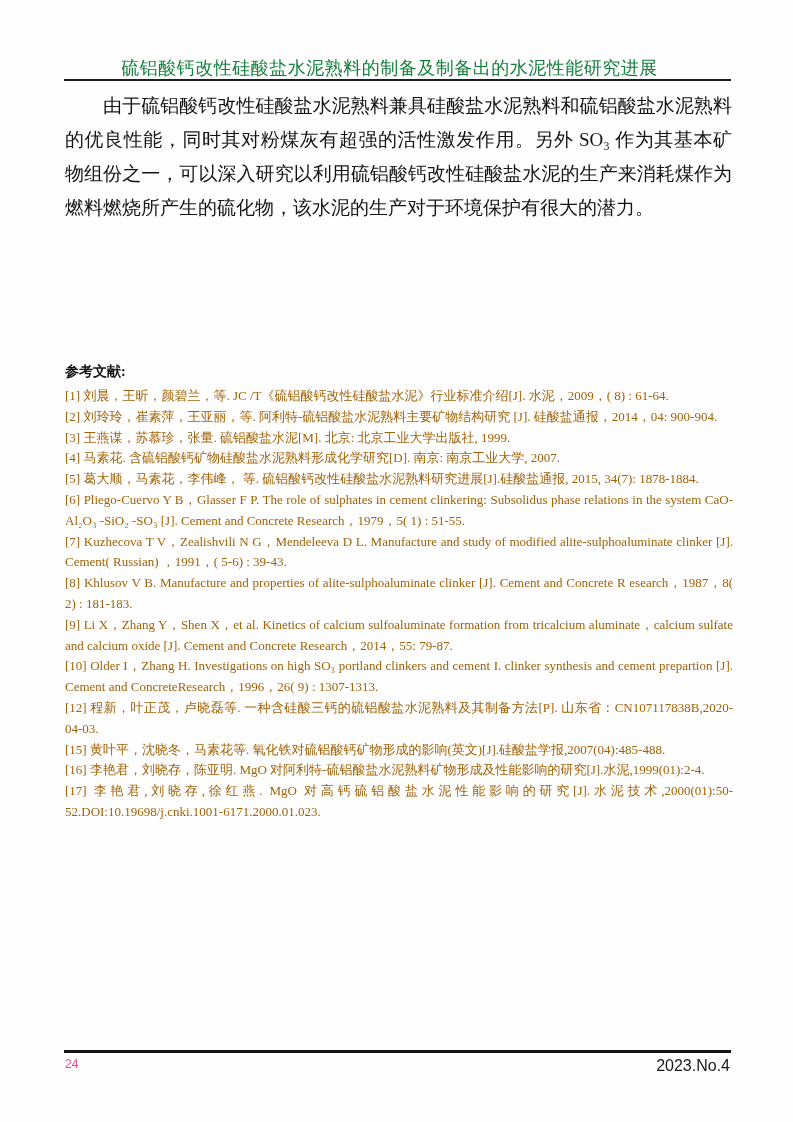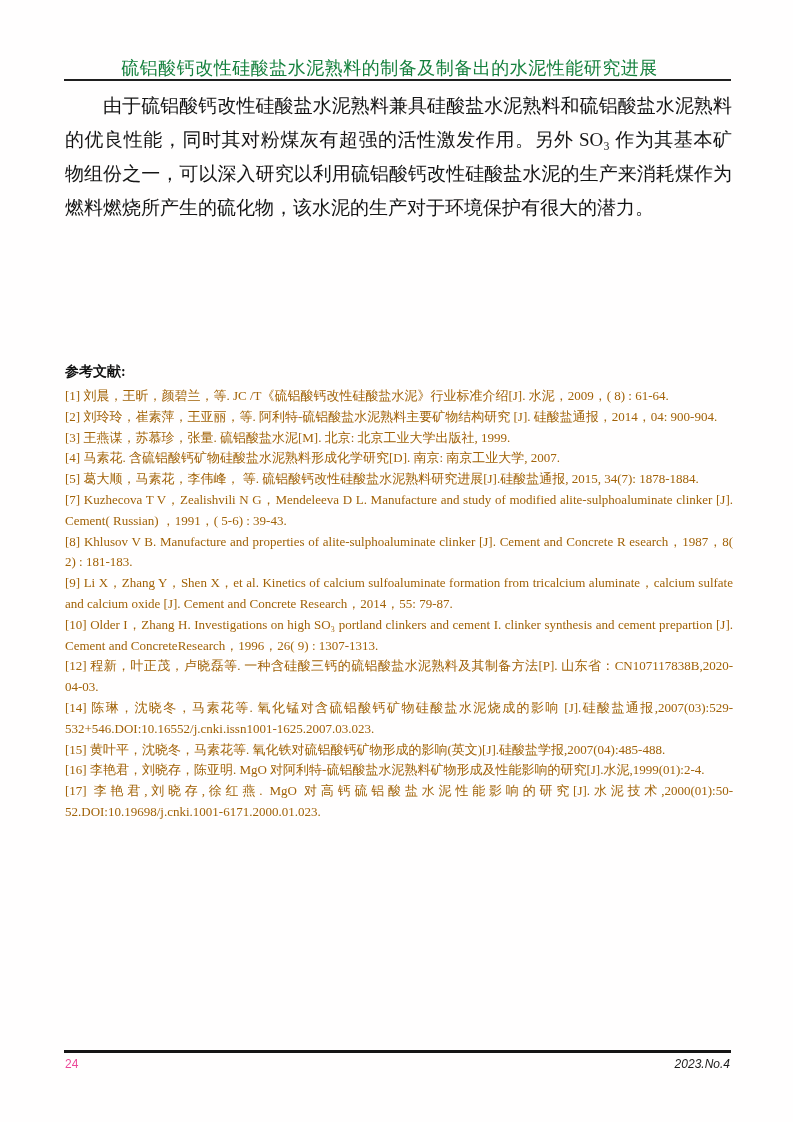--- a/index.html
+++ b/index.html
@@ -85,24 +85,23 @@
     width: 665px;
     text-align: left;
     font-size: 12px;
     font-family: "Liberation Sans", sans-serif;
     color: #ec4899;
   }
   .footer-issue {
     position: absolute;
     top: 1057px;
     right: 63px;
-    font-size: 12px;
+    font-size: 16px;
     font-family: "Liberation Sans", sans-serif;
     color: #1a1a1a;
-    font-style: italic;
   }
 </style>
 </head>
 <body>
 
 <div class="page">
 
   <div class="header-title">硫铝酸钙改性硅酸盐水泥熟料的制备及制备出的水泥性能研究进展</div>
 
   <div class="header-rule"></div>
@@ -110,26 +109,26 @@
   <div class="body-paragraph">由于硫铝酸钙改性硅酸盐水泥熟料兼具硅酸盐水泥熟料和硫铝酸盐水泥熟料的优良性能，同时其对粉煤灰有超强的活性激发作用。另外 SO₃ 作为其基本矿物组份之一，可以深入研究以利用硫铝酸钙改性硅酸盐水泥的生产来消耗煤作为燃料燃烧所产生的硫化物，该水泥的生产对于环境保护有很大的潜力。</div>
 
   <div class="refs-heading">参考文献:</div>
 
   <div class="refs-list">
     <div class="ref-item">[1] 刘晨，王昕，颜碧兰，等.  JC /T《硫铝酸钙改性硅酸盐水泥》行业标准介绍[J].  水泥，2009，( 8) : 61-64.</div>
     <div class="ref-item">[2] 刘玲玲，崔素萍，王亚丽，等.  阿利特-硫铝酸盐水泥熟料主要矿物结构研究 [J].  硅酸盐通报，2014，04: 900-904.</div>
     <div class="ref-item">[3] 王燕谋，苏慕珍，张量. 硫铝酸盐水泥[M]. 北京: 北京工业大学出版社, 1999.</div>
     <div class="ref-item">[4] 马素花. 含硫铝酸钙矿物硅酸盐水泥熟料形成化学研究[D]. 南京: 南京工业大学, 2007.</div>
     <div class="ref-item">[5] 葛大顺，马素花，李伟峰， 等. 硫铝酸钙改性硅酸盐水泥熟料研究进展[J].硅酸盐通报, 2015, 34(7): 1878-1884.</div>
+    <div class="ref-item">[6] Pliego-Cuervo Y B，Glasser F P.  The role of sulphates in cement clinkering: Subsolidus phase relations in the system CaO-Al₂O₃ -SiO₂ -SO₃ [J]. Cement and Concrete  Research，1979，5( 1) : 51-55.</div>
     <div class="ref-item">[7] Kuzhecova T V，Zealishvili N G，Mendeleeva D L.  Manufacture and study of modified alite-sulphoaluminate clinker [J].  Cement(  Russian) ，1991，( 5-6) : 39-43.</div>
     <div class="ref-item">[8] Khlusov V B.  Manufacture and properties of alite-sulphoaluminate clinker [J].  Cement and Concrete  R esearch，1987，8( 2) : 181-183.</div>
     <div class="ref-item">[9] Li X，Zhang Y，Shen X，et al.  Kinetics of calcium sulfoaluminate formation from tricalcium aluminate，calcium sulfate and calcium oxide [J]. Cement and Concrete  Research，2014，55: 79-87.</div>
     <div class="ref-item">[10] Older I，Zhang H.  Investigations on high SO₃ portland clinkers and cement I.  clinker synthesis and cement prepartion [J].  Cement and ConcreteResearch，1996，26( 9) : 1307-1313.</div>
     <div class="ref-item">[12] 程新，叶正茂，卢晓磊等. 一种含硅酸三钙的硫铝酸盐水泥熟料及其制备方法[P]. 山东省：CN107117838B,2020-04-03.</div>
-    <div class="ref-item">[14] 陈琳，沈晓冬，马素花等. 氧化锰对含硫铝酸钙矿物硅酸盐水泥烧成的影响 [J].硅酸盐通报,2007(03):529-532+546.DOI:10.16552/j.cnki.issn1001-1625.2007.03.023.</div>
     <div class="ref-item">[15] 黄叶平，沈晓冬，马素花等. 氧化铁对硫铝酸钙矿物形成的影响(英文)[J].硅酸盐学报,2007(04):485-488.</div>
     <div class="ref-item">[16] 李艳君，刘晓存，陈亚明. MgO 对阿利特-硫铝酸盐水泥熟料矿物形成及性能影响的研究[J].水泥,1999(01):2-4.</div>
     <div class="ref-item">[17] 李艳君,刘晓存,徐红燕. MgO 对高钙硫铝酸盐水泥性能影响的研究[J].水泥技术,2000(01):50-52.DOI:10.19698/j.cnki.1001-6171.2000.01.023.</div>
   </div>
 
   <div class="footer-rule"></div>
 
   <div class="footer-page-number">24</div>
 
   <div class="footer-issue">2023.No.4</div>

